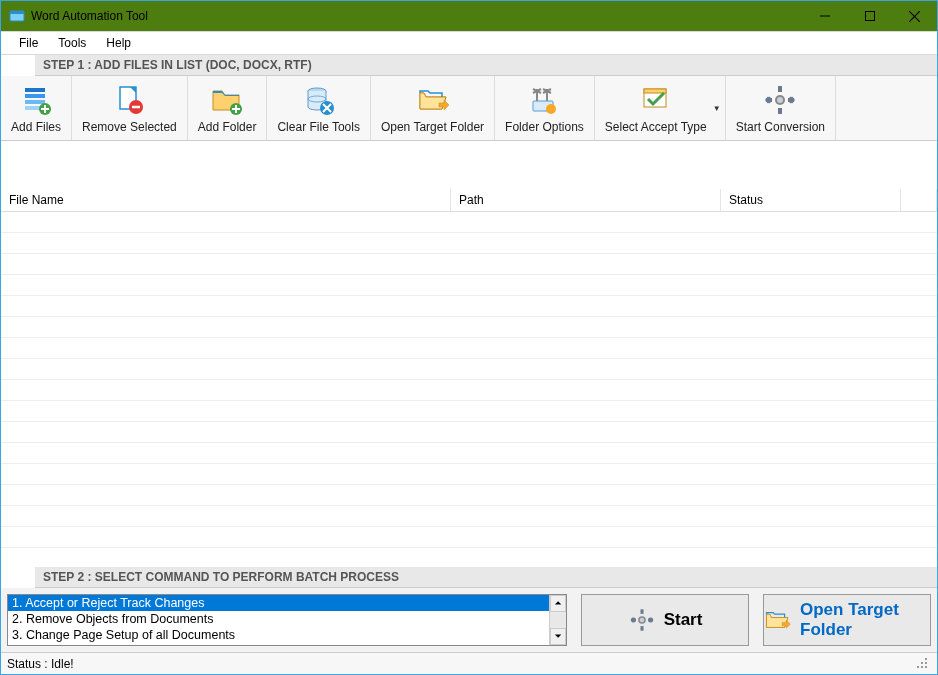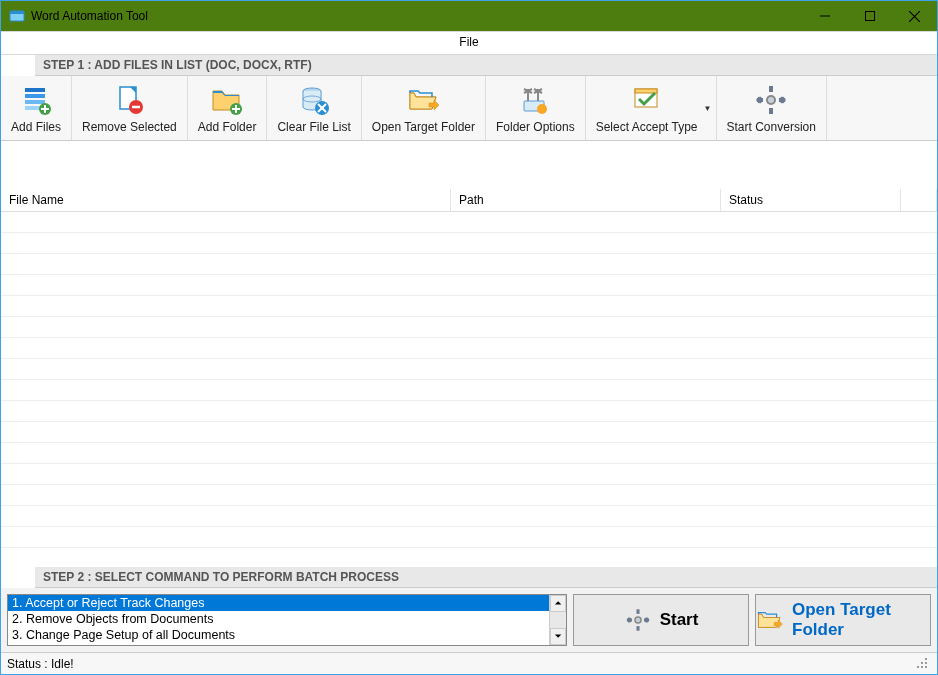--- a/index.html
+++ b/index.html
@@ -8,21 +8,21 @@
 
 
 .titlebar { height: 30px; display: flex; align-items: center; padding: 0 0 0 8px; background: #4d7c0f; }
 .titlebar .app-icon { width: 16px; height: 16px; margin-right: 6px; }
 .titlebar .title { font-size: 12px; color: #000; flex: 1; }
 .titlebar .win-controls { display: flex; height: 100%; }
 .titlebar .win-btn { width: 45px; display: flex; align-items: center; justify-content: center; cursor: pointer; }
 .titlebar .win-btn svg { display: block; }
 
 
-.menubar { height: 24px; display: flex; align-items: center; padding: 0 8px; border-top: 1px solid #d8d8d8; border-bottom: 1px solid #d8d8d8; background: #fff; flex-direction: column; }
+.menubar { height: 24px; display: flex; align-items: center; padding: 0 8px; border-top: 1px solid #d8d8d8; border-bottom: 1px solid #d8d8d8; background: #fff; }
 .menubar .menu-item { font-size: 12px; padding: 3px 10px; cursor: pointer; }
 
 
 .step-header { background: #e8e8e8; color: #555; font-weight: bold; font-size: 12px; padding: 3px 8px; border-bottom: 1px solid #ccc; margin-left: 34px; }
 
 
 .toolbar { display: flex; background: #f7f7f7; border-bottom: 1px solid #ccc; }
 .tool-btn { display: flex; flex-direction: column; align-items: center; justify-content: center; padding: 6px 10px 6px 10px; font-size: 12px; color: #222; border-right: 1px solid #ddd; cursor: pointer; min-width: 60px; position: relative; }
 .tool-btn .icon-wrap { width: 36px; height: 36px; display: flex; align-items: center; justify-content: center; margin-bottom: 2px; }
 .tool-btn .dropdown-arrow { position: absolute; right: 4px; top: 50%; transform: translateY(-50%); font-size: 8px; color: #333; }
@@ -32,21 +32,21 @@
 .table-header { display: flex; height: 24px; border-bottom: 1px solid #ddd; background: #fff; }
 .table-header .col { font-size: 12px; padding: 4px 8px; border-right: 1px solid #e5e5e5; }
 .col-filename { width: 450px; }
 .col-path { width: 270px; }
 .col-status { width: 180px; }
 .col-extra { flex: 1; }
 .table-body { flex: 1; display: flex; flex-direction: column; }
 .table-body .row { height: 21px; border-bottom: 1px solid #eee; }
 
 
-.step2-body { display: flex; padding: 6px; gap: 6px; background: #f2f2f2; }
+.step2-body { display: flex; padding: 6px; gap: 14px; background: #f2f2f2; }
 .command-list-wrap { position: relative; width: 560px; height: 52px; border: 1px solid #888; background: #fff; display: flex; }
 .command-list { flex: 1; overflow: hidden; }
 .command-list .cmd-item { font-size: 12.5px; padding: 1px 4px; white-space: nowrap; }
 .command-list .cmd-item.selected { background: #0078d7; color: #fff; }
 .command-scroll { width: 17px; background: #f0f0f0; border-left: 1px solid #ccc; display: flex; flex-direction: column; }
 .command-scroll .sb-btn { height: 17px; display: flex; align-items: center; justify-content: center; font-size: 9px; background: #f0f0f0; border: 1px solid #ccc; cursor: pointer; }
 .command-scroll .sb-track { flex: 1; background: #e8e8e8; }
 
 .big-btn { flex: 1; border: 1px solid #999; background: #e9e9e9; display: flex; align-items: center; justify-content: center; gap: 8px; font-size: 17px; font-weight: bold; cursor: pointer; }
 .big-btn.open-target { color: #0068c6; }
@@ -143,21 +143,21 @@
       <span class="icon-wrap">
         <svg width="34" height="34" viewBox="0 0 34 34">
           <ellipse cx="15" cy="8" rx="9" ry="3" fill="#b8d8f0" stroke="#5a9bd4"></ellipse>
           <path d="M6 8 L6 24 A9 3 0 0 0 24 24 L24 8" fill="#d9ebf7" stroke="#5a9bd4"></path>
           <ellipse cx="15" cy="16" rx="9" ry="3" fill="none" stroke="#5a9bd4" stroke-width="0.8"></ellipse>
           <circle cx="25" cy="25" r="7" fill="#2a8fcf"></circle>
           <line x1="21" y1="21" x2="29" y2="29" stroke="#fff" stroke-width="2"></line>
           <line x1="29" y1="21" x2="21" y2="29" stroke="#fff" stroke-width="2"></line>
         </svg>
       </span>
-      <span>Clear File List</span>
+      <span>Clear File Tools</span>
     </div>
 
     <div class="tool-btn">
       <span class="icon-wrap">
         <svg width="34" height="34" viewBox="0 0 34 34">
           <path d="M4 10 L4 26 L26 26 L30 14 L10 14 L8 10 Z" fill="#fdd26e" stroke="#c78a1e"></path>
           <path d="M4 10 L8 10 L10 14 L30 14 L26 26 L4 26 Z" fill="#ffe39b" stroke="#c78a1e"></path>
           <path d="M4 10 L4 8 L12 8 L14 10 L26 10 L26 14" fill="none" stroke="#2a8fcf" stroke-width="1.5"></path>
           <polygon points="23,20 28,20 28,17 33,22 28,27 28,24 23,24" fill="#f9a825" stroke="#c78a1e" stroke-width="0.5"></polygon>
         </svg>

